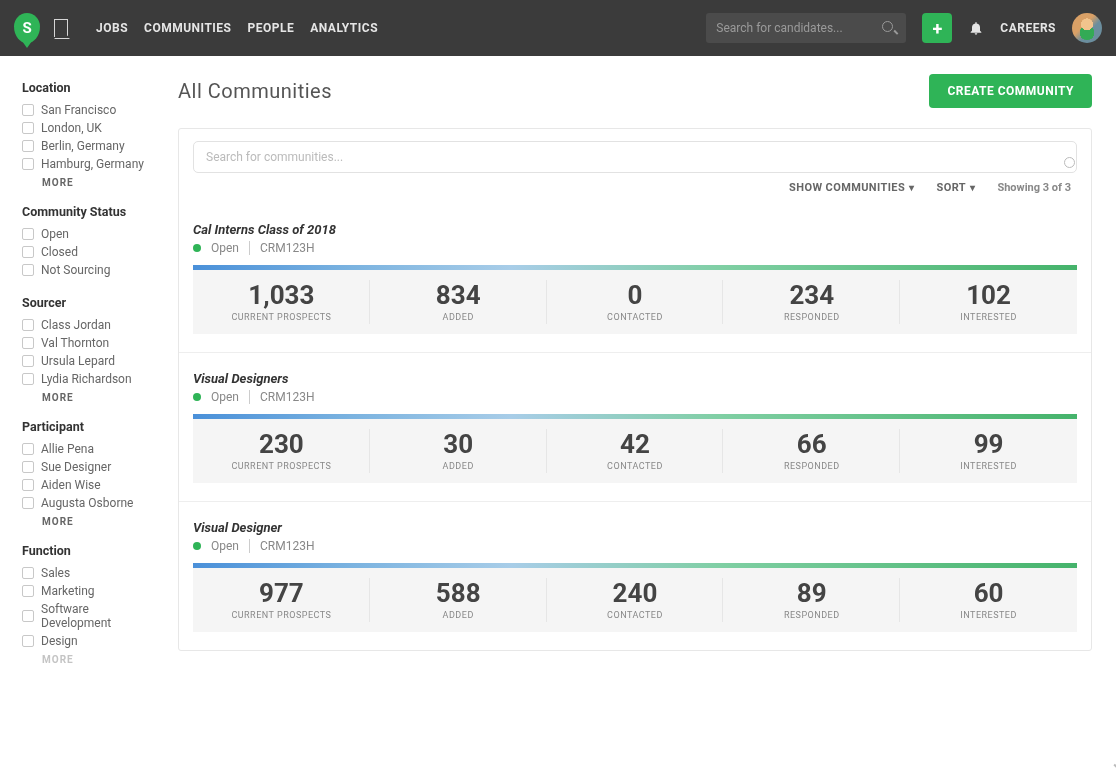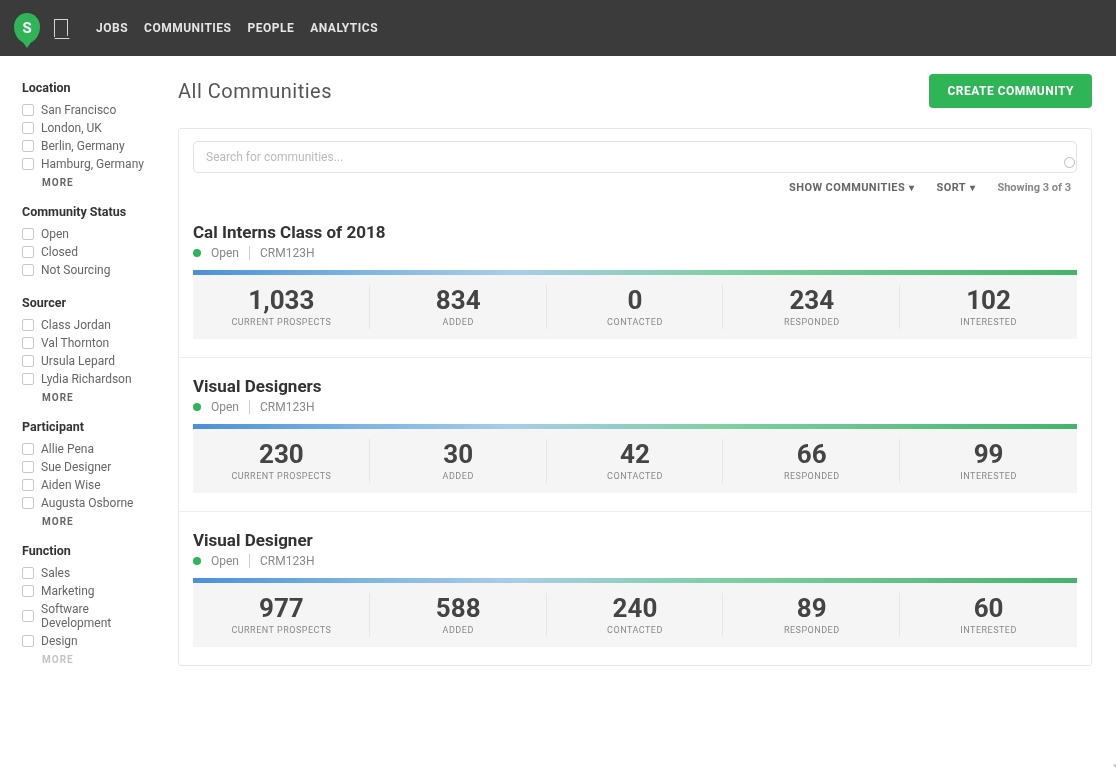--- a/index.html
+++ b/index.html
@@ -180,21 +180,21 @@
   }
   .toolbar .showing { font-weight:700; color:#888; letter-spacing:0; }
   .chev { display:inline-block; margin-left:4px; font-size:10px; }
 
   .community {
     border-top:1px solid #eee;
     padding: 18px 0 18px 0;
   }
   .community:first-of-type { border-top:none; }
   .community-head { padding: 0 14px 10px 14px; }
-  .community-title { font-size:17px; font-weight:700; color:#333; margin-bottom:4px; }
+  .community-title { font-size:13px; font-weight:700; color:#333; margin-bottom:4px;font-style:italic; }
   .community-meta { display:flex; align-items:center; gap:10px; font-size:12px; color:#888; }
   .dot { width:8px; height:8px; background:#2fb457; border-radius:50%; display:inline-block; }
   .vdiv { width:1px; height:14px; background:#ccc; }
 
   .stats-bar {
     height:5px; margin: 0 14px;
     background: linear-gradient(90deg, #4a90d9 0%, #7bb3e0 18%, #a8cde8 36%, #7fcfa3 60%, #45b36b 100%);
   }
   .stats-row {
     display:flex; margin: 0 14px;
@@ -218,20 +218,34 @@
 <div class="topnav">
   <div class="logo">
       <span>S</span>
     </div>
   <div class="bookmark-icon"></div>
   <div class="nav-links">
     <span class="nav-link">JOBS</span>
     <span class="nav-link">COMMUNITIES</span>
     <span class="nav-link">PEOPLE</span>
     <span class="nav-link">ANALYTICS</span>
+  </div>
+  <div class="nav-right">
+    <div class="search-candidates">
+      <span>Search for candidates...</span>
+      <span class="sicon"></span>
+    </div>
+    <div class="add-btn">+</div>
+    <div class="bell-icon">
+      <svg viewBox="0 0 24 24" fill="#e5e5e5" width="16" height="16">
+          <path d="M12 22a2 2 0 0 0 2-2h-4a2 2 0 0 0 2 2zm6-6V11a6 6 0 0 0-5-5.91V4a1 1 0 1 0-2 0v1.09A6 6 0 0 0 6 11v5l-2 2v1h16v-1z"></path>
+        </svg>
+    </div>
+    <span class="careers-label">CAREERS</span>
+    <div class="avatar"></div>
   </div>
 </div>
 
 <div class="page">
 
   <div class="sidebar" id="sidebar">
       <div class="filter-group">
         <div class="filter-title">Location</div>
         <div class="filter-item">
           <span class="chk"></span>

